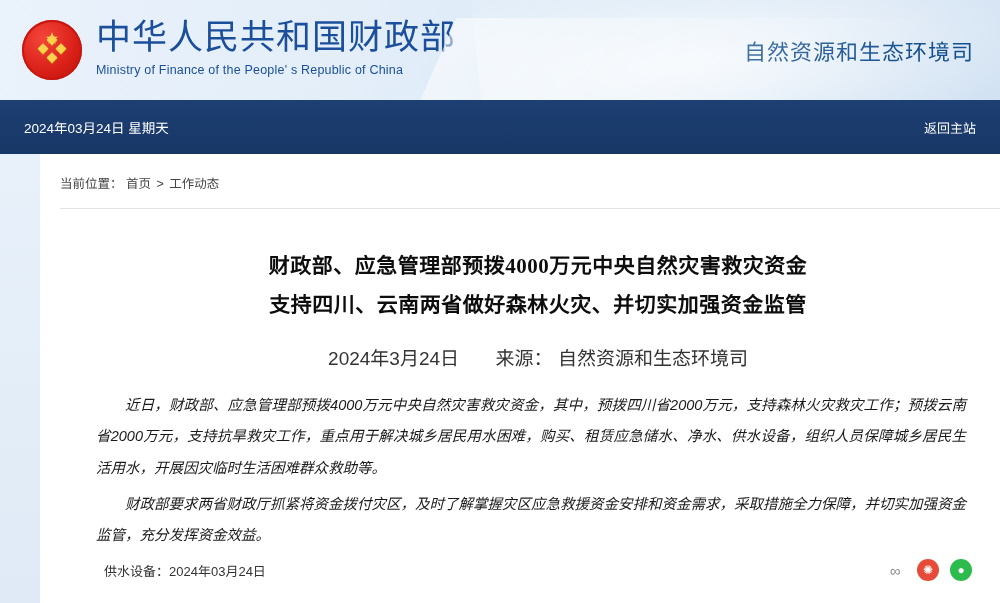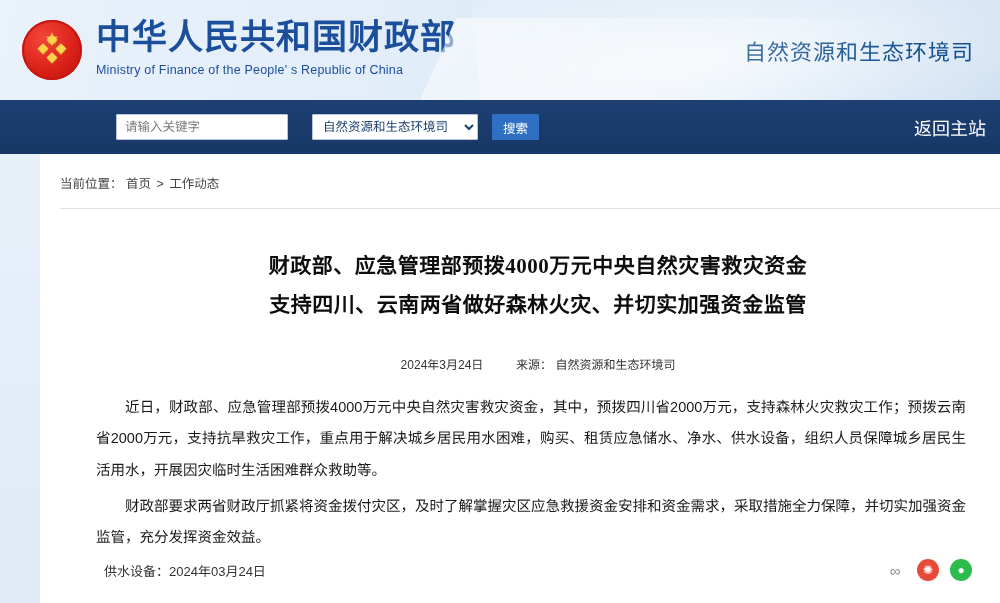--- a/index.html
+++ b/index.html
@@ -64,21 +64,21 @@
     color: #ffd758;
     font-size: 13px;
     line-height: 1;
   }
   .title-block {
     position: absolute;
     left: 96px; top: 18px;
   }
   .cn-title {
     font-family: "Liberation Serif", serif;
-    font-weight: bold;
+    font-weight: normal;
     font-size: 35px;
     letter-spacing: 1px;
     color: #1b4f9c;
     line-height: 1.15;
     white-space: nowrap;
   }
   .en-title {
     margin-top: 5px;
     font-size: 12.5px;
     font-weight: normal;
@@ -145,23 +145,23 @@
     border: none;
     background: #2f6fc4;
     color: #ffffff;
     font-size: 12.5px;
     border-radius: 1px;
     cursor: pointer;
     font-family: "Liberation Sans", sans-serif;
   }
   .back-link {
     position: absolute;
-    right: 14px;
+    right: 24px;
     color: #ffffff;
-    font-size: 18px;
+    font-size: 13px;
     text-decoration: none;
     white-space: nowrap;
   }
 
   
   .body-area {
     position: relative;
     height: 449px;
     background: linear-gradient(180deg,#e8f1fa 0%, #dfeaf6 100%);
     padding: 0;
@@ -192,34 +192,34 @@
     margin: 38px 0 0 0;
     text-align: center;
     font-family: "Liberation Serif", serif;
     font-weight: bold;
     font-size: 21px;
     color: #0d0d0d;
     line-height: 1.85;
     letter-spacing: .5px;
   }
   .doc-meta {
-    margin-top: 30px;
+    margin-top: 18px;
     text-align: center;
-    font-size: 12px;
+    font-size: 19px;
     color: #333;
   }
   .doc-meta .sep { display: inline-block; width: 26px; }
   .doc-body {
     margin-top: 20px;
     font-size: 14.5px;
     color: #1a1a1a;
     line-height: 2.18;
     text-align: justify;
   }
-  .doc-body p { margin: 0 14px 4px 0; text-indent: 2em; }
+  .doc-body p { margin: 0 14px 4px 0; text-indent: 2em; font-style: italic; }
 
   .doc-footer {
     position: absolute;
     left: 64px; right: 64px;
     bottom: 22px;
     display: flex;
     align-items: center;
     justify-content: space-between;
   }
   .pub-date {
@@ -260,27 +260,21 @@
       <span class="gold">❖</span>
     </div>
     <div class="title-block">
       <div class="cn-title">中华人民共和国财政部</div>
       <div class="en-title">Ministry of Finance of the People' s Republic of China</div>
     </div>
     <div class="dept-title">自然资源和生态环境司</div>
   </div>
 
   <div class="navbar">
-    <div class="search-wrap">
-      <input class="search-input" type="text" placeholder="请输入关键字" style="">
-      <select class="scope-select">
-        <option>自然资源和生态环境司</option>
-      </select>
-      <button class="search-btn">搜索</button>
-    </div>
+    <div class="nav-date">2024年03月24日  星期天</div>
     <a class="back-link" href="#">返回主站</a>
   </div>
 
   <div class="body-area">
     <div class="content-card">
 
       <div class="crumb">
         <span>当前位置：</span>
         <a href="#">首页</a>
         <span class="crumb-sep">&gt;</span>

